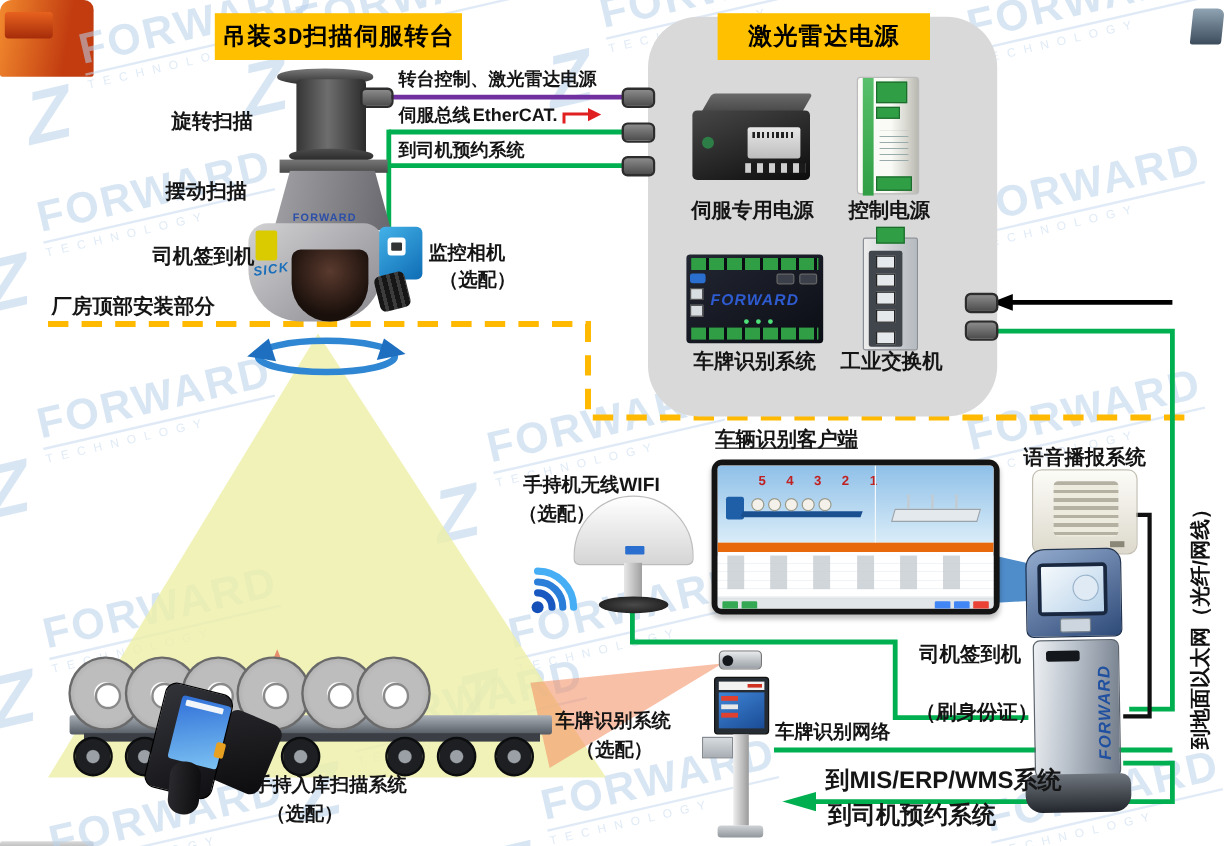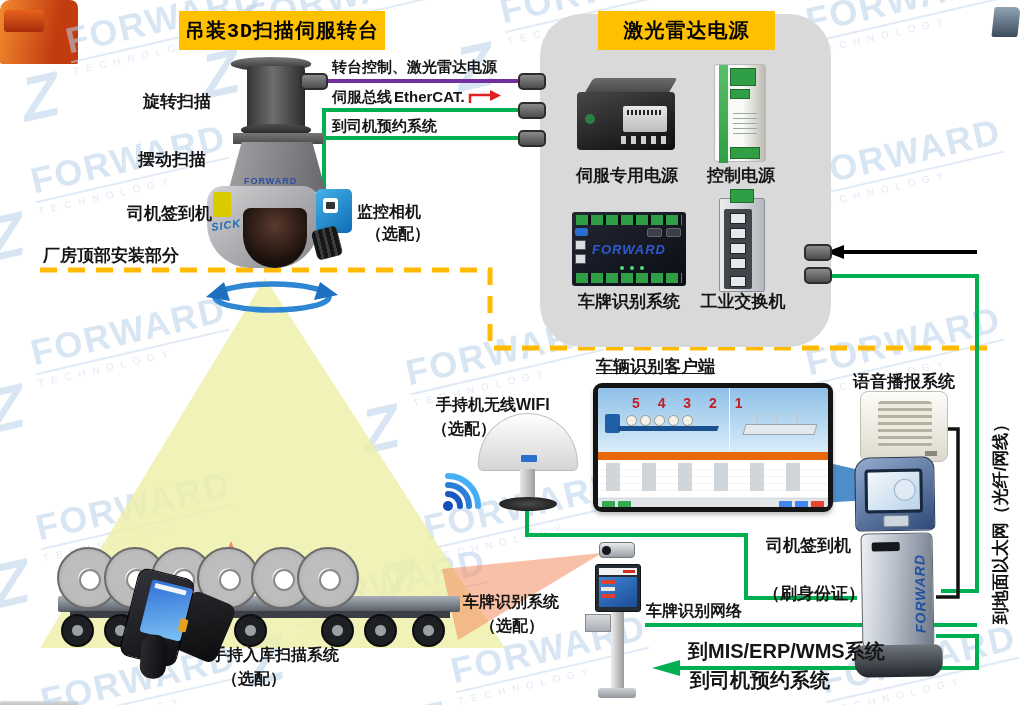--- a/index.html
+++ b/index.html
@@ -103,21 +103,21 @@
   #hh .grip{position:absolute;left:28px;top:62px;width:26px;height:44px;background:linear-gradient(90deg,#2a2a2e,#0e0e10);border-radius:12px;transform:rotate(-9deg);}
 
   
   #monitor{position:absolute;left:593px;top:383px;width:240px;height:129px;background:#141414;border-radius:9px;padding:5px;z-index:6;box-shadow:0 3px 4px rgba(0,0,0,.25);}
   #mon-screen{position:relative;width:100%;height:100%;background:#fff;border-radius:3px;overflow:hidden;}
   #mon-view{position:relative;width:100%;height:64px;background:linear-gradient(#8fc0e8,#d9ecf8);}
   #mon-div{position:absolute;left:57%;top:0;width:1px;height:64px;background:#f4f8fb;}
   .mt-cab{position:absolute;left:7px;top:26px;width:15px;height:19px;background:#1f5fa8;border-radius:2px;}
   .mt-bed{position:absolute;left:20px;top:38px;width:100px;height:5px;background:#1a4f90;transform:skewX(-20deg);}
   .mt-dot{position:absolute;top:27px;width:11px;height:11px;border-radius:50%;background:#f4f1ea;border:1px solid #9a9a8a;}
-  #mon-nums{position:absolute;left:34px;top:7px;font-size:14px;font-weight:bold;color:#c02020;letter-spacing:7px;}
+  #mon-nums{position:absolute;left:34px;top:7px;font-size:11px;font-weight:bold;color:#c02020;letter-spacing:7px;}
   .mtr-bed{position:absolute;right:12px;top:36px;width:72px;height:11px;background:#e4e9ee;border:1px solid #9aa4ac;transform:skewX(-16deg);}
   .mtr-rib{position:absolute;top:24px;width:2px;height:12px;background:#c2cbd2;}
   #mon-head{width:100%;height:8px;background:#E8690B;}
   #mon-table{width:100%;height:36px;background:repeating-linear-gradient(180deg,#ffffff 0 6px,#f1f4f7 6px 7px);border-bottom:1px solid #d5dade;}
   #mon-table:after{content:"";display:block;margin:3px 8px;height:28px;background:repeating-linear-gradient(90deg,#c6ccd2 0 14px,#0000 14px 36px) 0 0/100% 2px repeat-y;opacity:.8;}
   #mon-bar{position:relative;width:100%;height:11px;background:#e2e6e9;}
   #mon-bar .b{position:absolute;top:2px;width:13px;height:7px;border-radius:1px;}
 
   
   #speaker{position:absolute;left:860px;top:391px;width:88px;height:71px;background:linear-gradient(#fcfcf8,#ddd9cc);border:1px solid #c2bfb2;border-radius:8px;z-index:6;}

